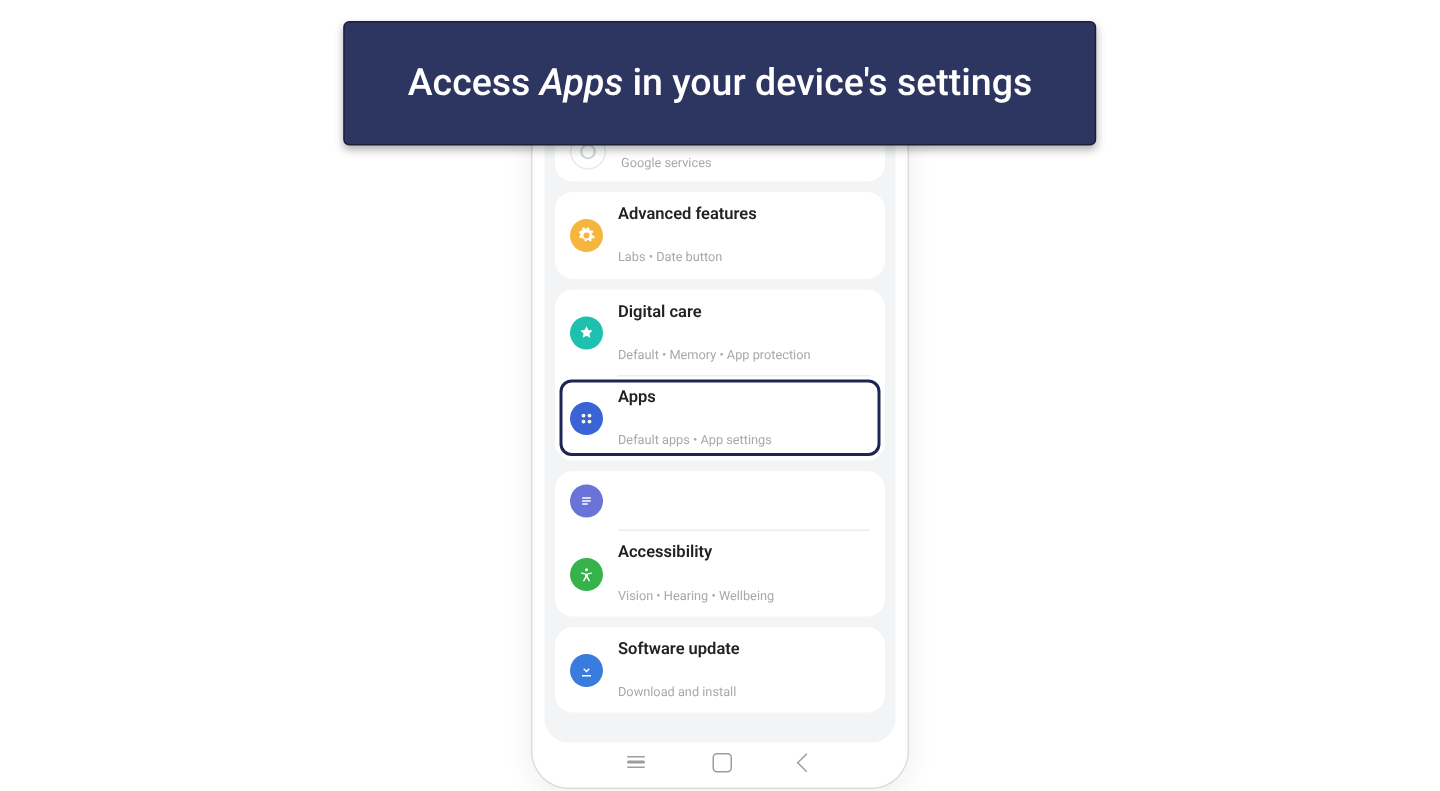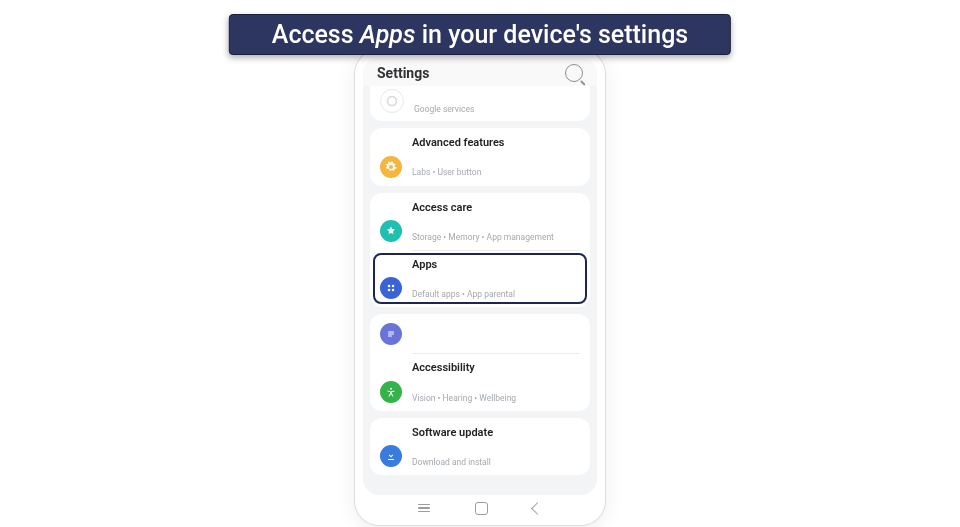--- a/index.html
+++ b/index.html
@@ -1,29 +1,29 @@
 <!DOCTYPE html>
 <html><head>
 <meta charset="utf-8">
 <style>
   html,body{margin:0;padding:0;width:960px;height:527px;background:#fff;font-family:-apple-system,BlinkMacSystemFont,"Segoe UI",Roboto,Arial,sans-serif;overflow:hidden;position:relative;}
   .stage{width:960px;height:527px;position:relative;background:#fff;}
   
-  .banner{position:absolute;top:14px;left:50%;transform:translateX(-50%);background:#2d3561;color:#fff;font-size:25px;padding:5px 42px;border:1px solid #1a1f3a;border-radius:4px;box-shadow:0 3px 6px rgba(0,0,0,.3);white-space:nowrap;z-index:20;font-weight:500;}
+  .banner{position:absolute;top:14px;left:50%;transform:translateX(-50%);background:#2d3561;color:#fff;font-size:25px;padding:26px 42px;border:1px solid #1a1f3a;border-radius:4px;box-shadow:0 3px 6px rgba(0,0,0,.3);white-space:nowrap;z-index:20;font-weight:500;}
   .banner em{font-style:italic;}
   
   .phone{position:absolute;left:50%;top:50px;transform:translateX(-50%);width:250px;height:475px;background:#fff;border-radius:24px;box-shadow:0 0 0 1px #ddd, 0 4px 20px rgba(0,0,0,.08);overflow:hidden;z-index:5;}
   .phone-inner{position:absolute;inset:8px 8px 30px 8px;background:#f3f4f6;border-radius:16px;overflow:hidden;}
   .ph-header{display:flex;align-items:center;justify-content:space-between;padding:6px 14px 4px;background:#f9f9fa;}
   .ph-title{font-weight:700;color:#303234;font-size:14px;}
   .ph-search{width:16px;height:16px;border:1.5px solid #8c8f93;border-radius:50%;position:relative;}
   .ph-search:after{content:"";position:absolute;width:6px;height:1.5px;background:#8c8f93;bottom:-2px;right:-4px;transform:rotate(45deg);border-radius:1px;}
   
   .group{background:#fff;margin:7px 7px 0;border-radius:12px;overflow:hidden;}
-  .row{display:flex;align-items:flex-end;padding:8px 10px;gap:10px;position:relative;}
+  .row{display:flex;align-items:center;padding:8px 10px;gap:10px;position:relative;}
   .row+.row:before{content:"";position:absolute;left:42px;right:10px;top:0;height:1px;background:#eceef0;}
   .ic{width:22px;height:22px;border-radius:50%;flex:0 0 22px;display:flex;align-items:center;justify-content:center;color:#fff;margin-top:1px;}
   .tx{flex:1;min-width:0;}
   .lbl{font-size:11px;color:#222;font-weight:600;line-height:1.2;}
   .sub{font-size:8.5px;color:#a5a9ae;margin-top:18px;line-height:1.2;}
   .hl{position:absolute;inset:3px 3px 3px 3px;border:2px solid #1f2552;border-radius:8px;pointer-events:none;}
   
   .navbar{position:absolute;bottom:8px;left:0;right:0;height:18px;display:flex;align-items:center;justify-content:space-around;padding:0 40px;}
   .nav-recent{width:12px;display:flex;flex-direction:column;gap:2px;}
   .nav-recent span{height:1.5px;background:#9b9da0;border-radius:1px;}
@@ -62,48 +62,48 @@
       <div id="groups-mount">
           <div class="group">
             <div class="row">
               <div class="ic" style="background: rgb(246, 182, 62);">
                 <svg width="12" height="12" viewBox="0 0 24 24">
                   <path fill="#fff" d="M12 8a4 4 0 100 8 4 4 0 000-8zm9 4l2 1-1 3-2-.5-1.5 1.5.5 2-3 1-1-2h-2l-1 2-3-1 .5-2L5 15l-2 .5-1-3 2-1v-2l-2-1 1-3 2 .5L6.5 4 6 2l3-1 1 2h2l1-2 3 1-.5 2L18 5.5l2-.5 1 3-2 1v2z" opacity=".95"></path>
                 </svg>
               </div>
               <div class="tx">
                 <div class="lbl">Advanced features</div>
-                <div class="sub">Labs  •  User button</div>
+                <div class="sub">Labs  •  Date button</div>
               </div>
             </div>
           </div>
           <div class="group">
             <div class="row">
               <div class="ic" style="background: rgb(30, 192, 176);">
                 <svg width="12" height="12" viewBox="0 0 24 24">
                   <path fill="#fff" d="M12 3l2.5 5 5.5.8-4 3.9.9 5.5L12 15.8 7.1 18.2 8 12.7l-4-3.9L9.5 8z"></path>
                 </svg>
               </div>
               <div class="tx">
-                <div class="lbl">Access care</div>
-                <div class="sub">Storage  •  Memory  •  App management</div>
+                <div class="lbl">Digital care</div>
+                <div class="sub">Default  •  Memory  •  App protection</div>
               </div>
             </div>
             <div class="row">
               <div class="ic" style="background: rgb(58, 99, 214);">
                 <svg width="12" height="12" viewBox="0 0 24 24">
                   <circle cx="8" cy="8" r="2.5" fill="#fff"></circle>
                   <circle cx="16" cy="8" r="2.5" fill="#fff"></circle>
                   <circle cx="8" cy="16" r="2.5" fill="#fff"></circle>
                   <circle cx="16" cy="16" r="2.5" fill="#fff"></circle>
                 </svg>
               </div>
               <div class="tx">
                 <div class="lbl">Apps</div>
-                <div class="sub">Default apps  •  App parental</div>
+                <div class="sub">Default apps  •  App settings</div>
               </div>
               <div class="hl"></div>
             </div>
           </div>
           <div class="group">
             <div class="row">
               <div class="ic" style="background: rgb(106, 116, 216);">
                 <svg width="12" height="12" viewBox="0 0 24 24">
                   <rect x="6" y="7" width="12" height="2" rx="1" fill="#fff"></rect>
                   <rect x="6" y="11" width="12" height="2" rx="1" fill="#fff"></rect>

